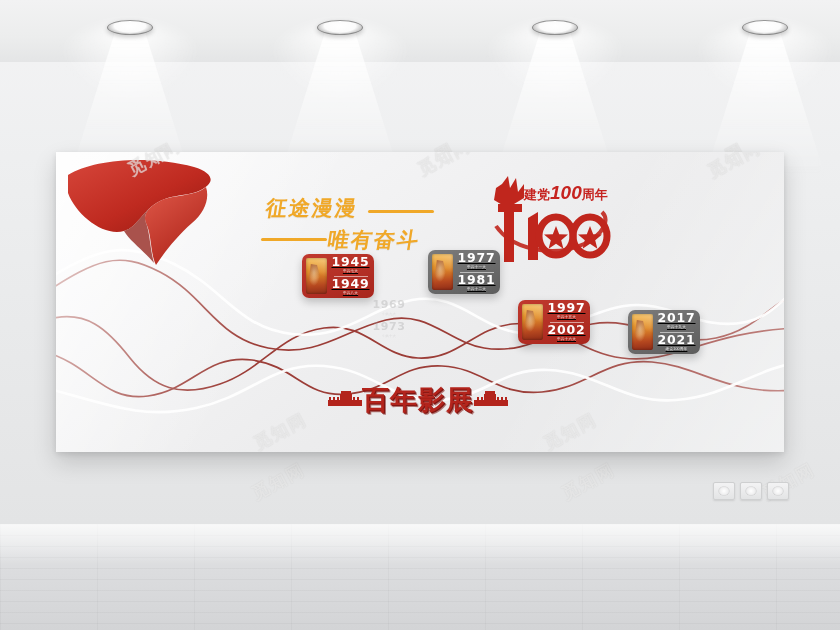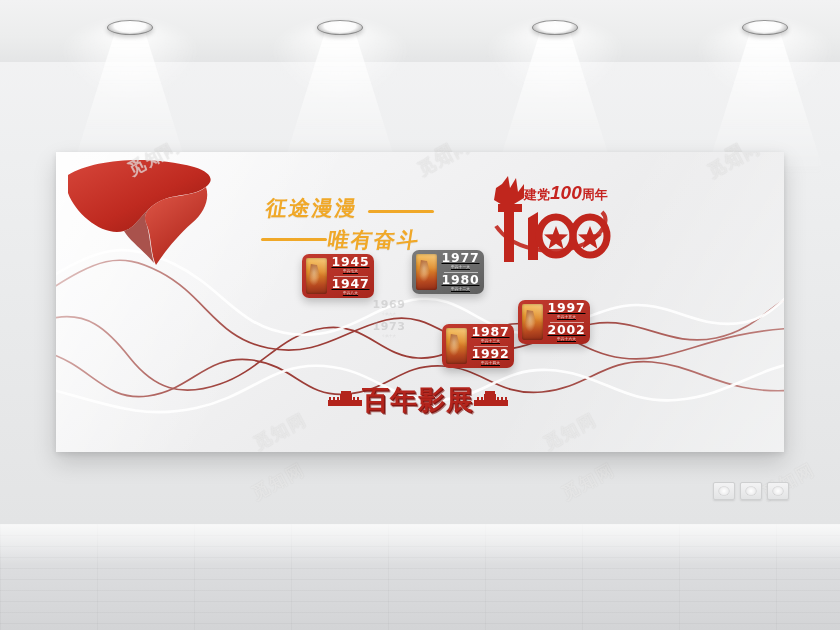--- a/index.html
+++ b/index.html
@@ -88,21 +88,21 @@
   .badge-txt{position:absolute;left:48px;top:8px;color:#c6231f;font-weight:800;
     font-size:13px;letter-spacing:0px;white-space:nowrap;}
   .badge-txt b{font-size:19px;font-style:italic;}
   
   .card{
     position:absolute;width:72px;height:44px;border-radius:7px;
     box-shadow:0 4px 8px rgba(0,0,0,.22);
     display:flex;overflow:hidden;text-decoration:underline;
   }
   .card.red{background:linear-gradient(160deg,#c0392e 0%,#a8261d 100%);}
-  .card.gray{background:linear-gradient(160deg,#7b7b7b 0%,#5d5d5d 100%);}
+  .card.gray{background:linear-gradient(160deg,#7b7b7b 0%,#5d5d5d 100%);margin-left:16px;}
   .card .photo{
     width:21px;height:36px;margin:4px 3px 4px 4px;border-radius:2px;flex:none;
     background:
       linear-gradient(200deg,rgba(255,255,255,.35) 0%,rgba(255,255,255,0) 45%),
       linear-gradient(175deg,#f4b43c 0%,#e08b2a 40%,#b6481f 75%,#8e2b17 100%);
     box-shadow:inset 0 0 3px rgba(0,0,0,.35);
     position:relative;
   }
   .card .photo:after{
     content:"";position:absolute;left:3px;top:6px;width:13px;height:26px;
@@ -274,21 +274,21 @@
 
     <div class="card red" style="left:246px; top:102px;">
       <div class="photo"></div>
       <div class="yrs">
         <div class="yrow">
             <span class="yr">1945</span>
             <span class="sub">中共七大</span>
           </div>
         <div class="divider"></div>
         <div class="yrow">
-            <span class="yr">1947</span>
+            <span class="yr">1949</span>
             <span class="sub">中共八大</span>
           </div>
       </div>
     </div>
 
     <div class="ghost" style="left:310px; top:146px;">
       <span class="yr">1969</span>
       <span class="sub">中共九大</span>
       <div class="divider"></div>
       <span class="yr">1973</span>
@@ -297,57 +297,57 @@
 
     <div class="card gray" style="left:356px; top:98px;">
       <div class="photo"></div>
       <div class="yrs">
         <div class="yrow">
             <span class="yr">1977</span>
             <span class="sub">中共十一大</span>
           </div>
         <div class="divider"></div>
         <div class="yrow">
-            <span class="yr">1980</span>
+            <span class="yr">1981</span>
             <span class="sub">中共十二大</span>
           </div>
       </div>
     </div>
 
-    <div class="card red" style="left:386px; top:172px;">
-      <div class="photo"></div>
-      <div class="yrs">
-        <div class="yrow">
-            <span class="yr">1987</span>
-            <span class="sub">中共十三大</span>
-          </div>
-        <div class="divider"></div>
-        <div class="yrow">
-            <span class="yr">1992</span>
-            <span class="sub">中共十四大</span>
-          </div>
-      </div>
-    </div>
 
     <div class="card red" style="left:462px; top:148px;">
       <div class="photo"></div>
       <div class="yrs">
         <div class="yrow">
             <span class="yr">1997</span>
             <span class="sub">中共十五大</span>
           </div>
         <div class="divider"></div>
         <div class="yrow">
             <span class="yr">2002</span>
             <span class="sub">中共十六大</span>
           </div>
       </div>
     </div>
 
 
+    <div class="card gray" style="left:556px; top:158px;">
+      <div class="photo"></div>
+      <div class="yrs">
+        <div class="yrow">
+            <span class="yr">2017</span>
+            <span class="sub">中共十九大</span>
+          </div>
+        <div class="divider"></div>
+        <div class="yrow">
+            <span class="yr">2021</span>
+            <span class="sub">建党100周年</span>
+          </div>
+      </div>
+    </div>
 
     <div class="bottitle">
       <svg class="wallmotif" viewBox="0 0 34 18">
         <g fill="#b3241c">
           <rect x="0" y="9" width="34" height="6"></rect>
           <rect x="12" y="3" width="12" height="7"></rect>
           <rect x="13" y="0" width="10" height="3"></rect>
           <rect x="1" y="6" width="2" height="3"></rect>
             <rect x="5" y="6" width="2" height="3"></rect>
           <rect x="9" y="6" width="2" height="3"></rect>

